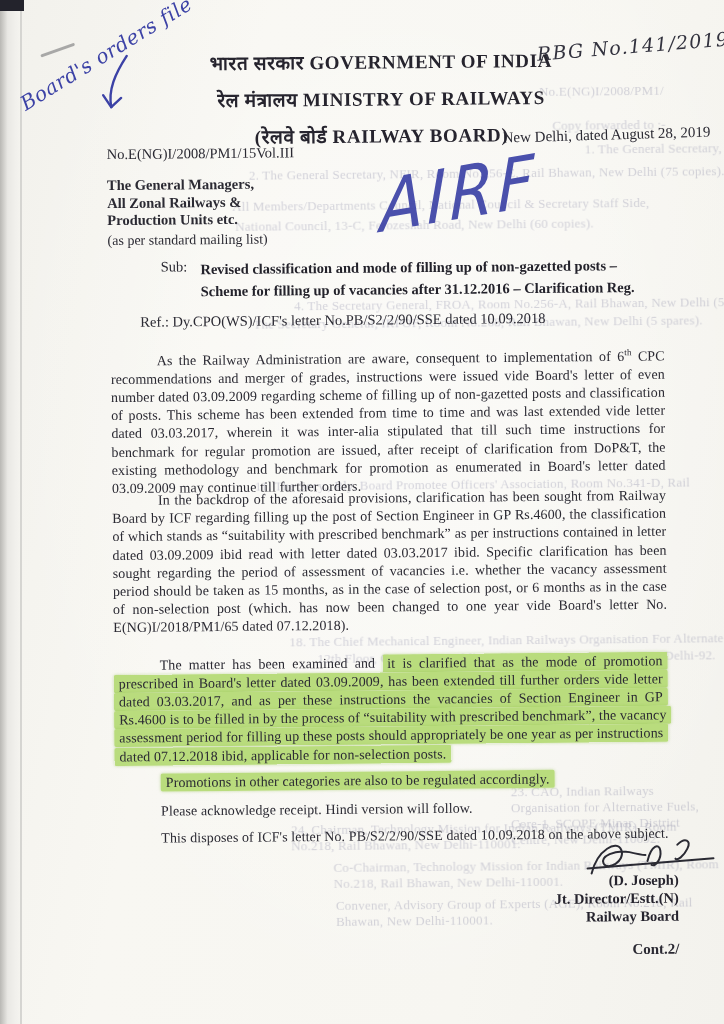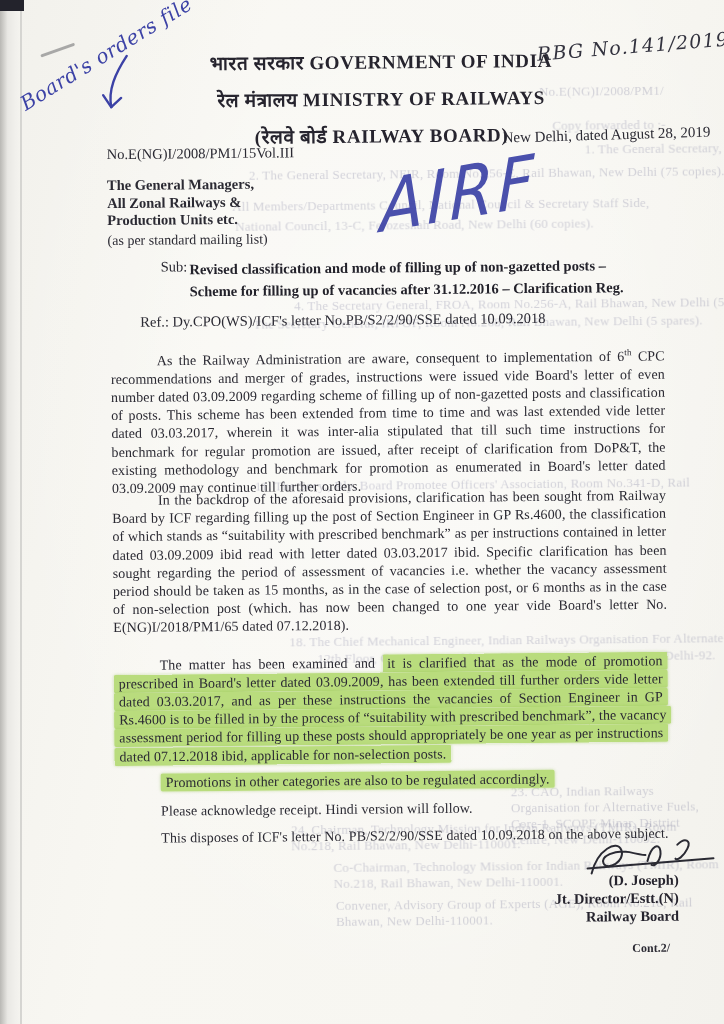--- a/index.html
+++ b/index.html
@@ -40,39 +40,39 @@
     font-weight:bold; font-size:19px; line-height:37px; letter-spacing:.6px; color:#26242e; }
 
   .file-no  { position:absolute; top:146px; left:110px; font-size:14.5px; }
   .dateline { position:absolute; top:132px; left:430px; width:284px; text-align:right;
               font-size:15px; transform:rotate(-1.1deg); }
 
   .addressee { position:absolute; top:177px; left:110px; font-size:14.5px; line-height:17.6px; font-weight:bold; }
   .addressee .note { font-weight:normal; font-size:14px; margin-top:2px; }
 
   .subject { position:absolute; top:259px; left:163px; width:505px; display:flex; }
-  .subject .lbl { font-size:14.5px; margin-right:2px; }
+  .subject .lbl { font-size:14.5px; margin-right:13px; }
   .subject .txt { font-weight:bold; font-size:14.5px; line-height:22px; color:#23222b; }
 
   .refline { position:absolute; top:314px; left:142px; font-size:14.5px; }
 
   .para { position:absolute; left:112px; width:554px; margin:0; font-size:14px; line-height:18.2px;
           text-align:justify; text-indent:46px; letter-spacing:.1px; }
   .para sup { font-size:9px; }
   mark { background:#b9dc7d; color:inherit; padding:1.5px 5px;
          -webkit-box-decoration-break:clone; box-decoration-break:clone;
          border-radius:2px; box-shadow:0 0 3px rgba(141,190,72,.5); }
   .p1 { top:348px; } .p2 { top:492px; } .p3 { top:657px; }
   .p-prom { top:774px; } .p-ack { top:803px; } .p-disp { top:830px; }
 
   .sig-svg { position:absolute; left:578px; top:840px; }
   .sig-svg path { stroke:#2a2a33; stroke-width:2; fill:none; stroke-linecap:round; }
   .sig-block { position:absolute; top:877px; left:480px; width:195px; text-align:right;
                font-weight:bold; font-size:14.5px; line-height:17.8px; color:#26242e; }
-  .cont { position:absolute; top:946px; left:628px; font-weight:bold; font-size:12px; }
+  .cont { position:absolute; top:946px; left:628px; font-weight:bold; font-size:15px; }
 </style>
 </head>
 <body>
 
 <div class="paper">
 
   <div class="edge-strip"></div>
   <div class="edge-line"></div>
   <div class="corner-dark"></div>
 

